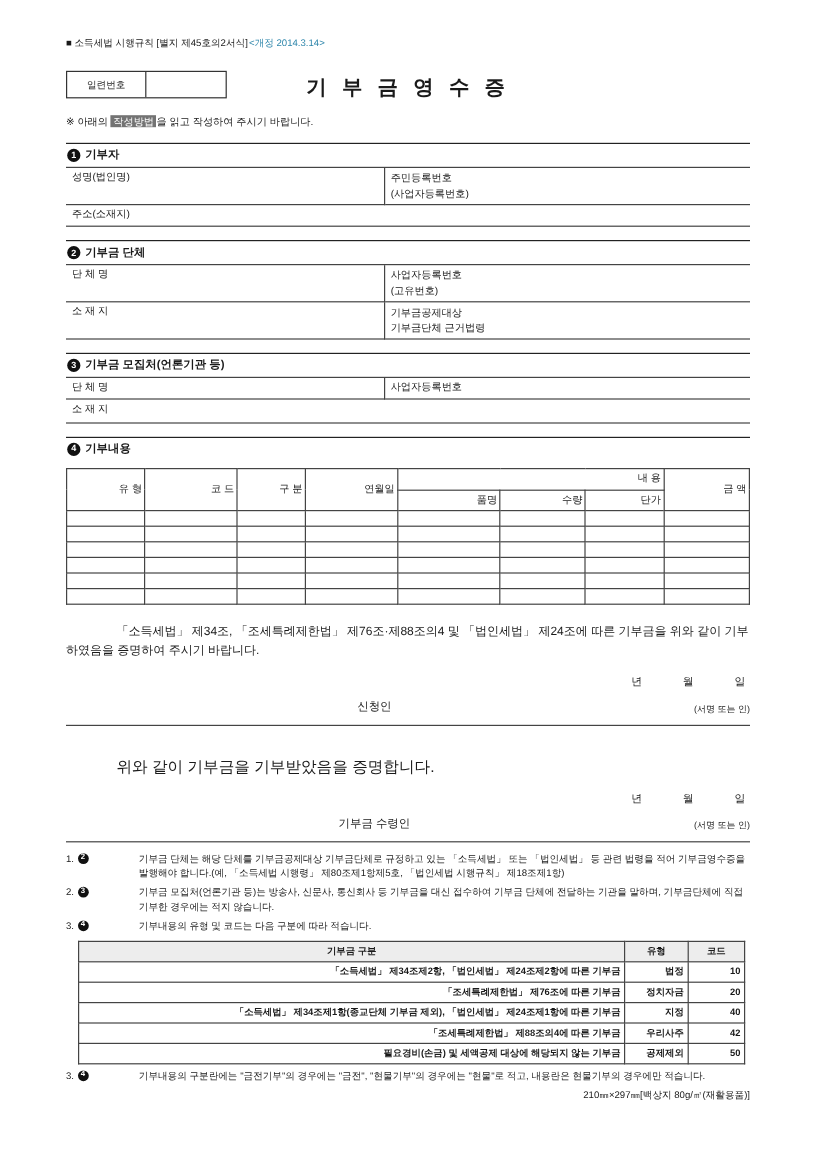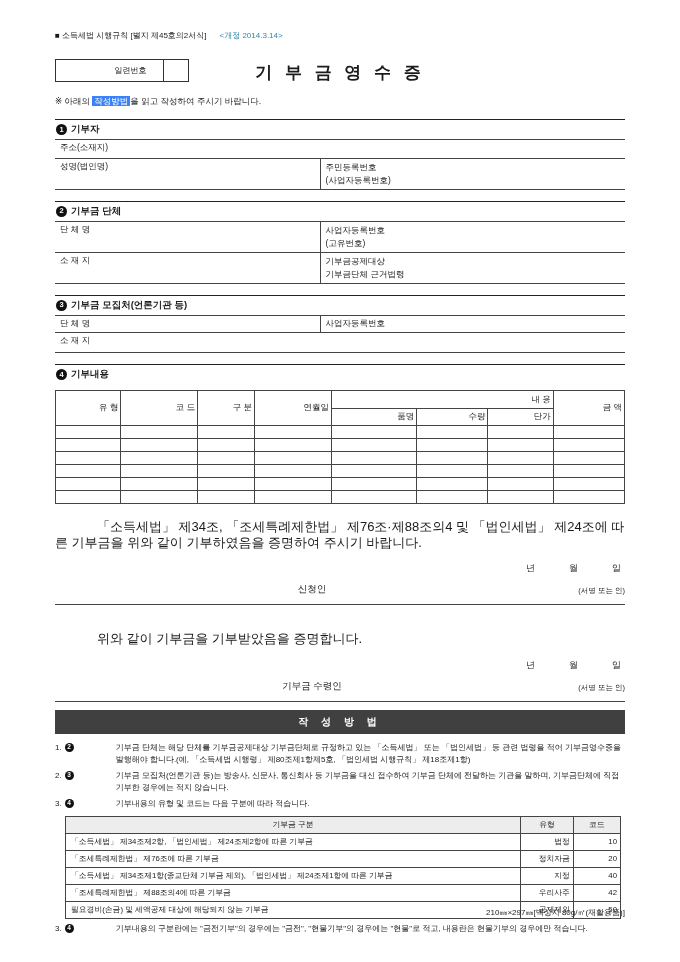--- a/index.html
+++ b/index.html
@@ -1,67 +1,67 @@
 <!DOCTYPE html>
 <html><head>
 <meta charset="utf-8">
 <style>
   * { box-sizing: border-box; margin: 0; padding: 0; }
   html,body { background:#e8e8e8; }
   body { font-family: "Liberation Sans", "DejaVu Sans", sans-serif; color:#1a1a1a; }
   .page { width:680px; height:962px; background:#fff; margin:0 auto; padding:30px 55px 0 55px; position:relative; overflow:hidden; }
 
-  .reg-line { font-size:8px; display:flex; gap:13px; align-items:center; }
+  .reg-line { font-size:8px; display:flex; gap:1px; align-items:center; }
   .reg-rev { color:#2e86ab; }
 
   .title-row { position:relative; margin-top:16px; height:30px; }
-  .serial-box { position:absolute; left:0; top:2px; display:flex; border:1px solid #333; width:134px; height:23px; background:#fff;padding-left:42px; }
+  .serial-box { position:absolute; left:0; top:2px; display:flex; border:1px solid #333; width:134px; height:23px; background:#fff; }
   .serial-label { width:66px; border-right:1px solid #333; font-size:8px; display:flex; align-items:center; justify-content:center; }
   .serial-value { flex:1; }
   .doc-title { text-align:center; font-size:17px; font-weight:bold; letter-spacing:4px; padding-top:4px; }
 
   .notice { font-size:8.5px; margin-top:9px; }
-  .notice-hl { background:#3b82f6; color:#fff; padding:0 2px; }
+  .notice-hl { background:#737373; color:#fff; padding:0 2px; }
 
   .section { margin-top:11px; }
   .sec-head { display:flex; align-items:center; gap:4px; font-size:9.5px; font-weight:bold; border-top:1.5px solid #222; padding:3px 1px; }
   .sec-head.underlined { border-bottom:1px solid #444; }
   .numcircle { display:inline-flex; width:11px; height:11px; border-radius:50%; background:#111; color:#fff; font-size:7.5px; line-height:1; align-items:center; justify-content:center; font-weight:bold; flex:none; }
   .numcircle.sm { width:9px; height:9px; font-size:6.5px; margin-top:1px; }
 
   table.kv { width:100%; border-collapse:collapse; table-layout:fixed; }
   table.kv td { font-size:8.5px; padding:2px 5px; vertical-align:top; border-bottom:1px solid #444; }
   td.divr { border-right:1px solid #444; }
   .h30 { height:30px; } .h18 { height:18px; } .h17 { height:17px; } .h20 { height:20px; }
   .cell-lines div { line-height:13px; }
 
   table.grid { width:100%; border-collapse:collapse; table-layout:fixed; margin-top:6px; }
   table.grid th, table.grid td { border:1px solid #444; font-size:8.5px; font-weight:normal; text-align:right; padding:2px 2px; vertical-align:middle; }
   table.grid thead tr.h1 th { height:18px; }
   table.grid thead tr.h2 th { height:14px; }
   table.grid tbody td { height:13px; }
 
   .cert { margin-top:15px; }
-  .cert-statement { font-size:13px; line-height:16px; text-indent:42px; }
+  .cert-statement { font-size:10px; line-height:16px; text-indent:42px; }
   .date-row { display:flex; justify-content:flex-end; gap:34px; font-size:9px; margin-top:11px; padding-right:4px; }
   .sign-row { position:relative; font-size:9.5px; margin-top:8px; height:14px; }
   .sign-who { position:absolute; left:0; right:56px; text-align:center; }
   .sign-note { position:absolute; right:0; top:3px; font-size:7.5px; }
   hr.sep { border:0; border-top:1px solid #444; margin-top:7px; }
   .confirm-line { font-size:13px; margin-top:25px; padding-left:42px; }
 
   .method-bar { margin-top:8px; background:#404040; color:#fff; text-align:center; font-size:10px; font-weight:bold; letter-spacing:5px; padding:5px 0; }
   .ins { margin-top:8px; font-size:8px; line-height:12px; }
   .ins-item { display:flex; gap:3px; margin-top:4px; align-items:flex-start; }
   .ins-no { flex:none; }
   .ins-text { flex:1;margin-left:39px; }
   table.code { border-collapse:collapse; table-layout:fixed; width:calc(100% - 14px); margin:6px 4px 0 10px; }
-  table.code th, table.code td { border:1px solid #444; font-size:7.8px; padding:2px 3px; font-weight:normal; height:13px;margin-top:15px; }
+  table.code th, table.code td { border:1px solid #444; font-size:7.8px; padding:2px 3px; font-weight:bold; height:13px;margin-top:15px; }
   table.code th { background:#ededed; text-align:center; }
-  table.code td.cat { text-align:left; padding-left:5px; }
+  table.code td.cat { text-align:right; padding-left:5px; }
   table.code td.ctr { text-align:right; }
 
   .footer { position:absolute; bottom:44px; right:55px; font-size:8px; }
 </style>
 </head>
 <body>
 
 <div class="page">
 
   <div class="reg-line">
@@ -86,28 +86,28 @@
       <span class="numcircle">1</span>
       <span>기부자</span>
     </div>
     <table class="kv">
       <colgroup>
           <col style="width:46.5%">
           <col>
         </colgroup>
       <tbody>
           <tr>
-        <td colspan="2" class="h18">주소(소재지)</td>
-      </tr>
-      <tr>
         <td class="divr h30">성명(법인명)</td>
         <td class="h30 cell-lines">
           <div>주민등록번호</div>
           <div>(사업자등록번호)</div>
         </td>
+      </tr>
+      <tr>
+        <td colspan="2" class="h18">주소(소재지)</td>
       </tr>
     </tbody>
       </table>
   </div>
 
   <div class="section">
     <div class="sec-head underlined">
       <span class="numcircle">2</span>
       <span>기부금 단체</span>
     </div>
@@ -274,21 +274,20 @@
       <span>월</span>
       <span>일</span>
     </div>
     <div class="sign-row">
       <span class="sign-who">기부금 수령인</span>
       <span class="sign-note">(서명 또는 인)</span>
     </div>
     <hr class="sep">
   </div>
 
-  <div class="method-bar">작 성 방 법</div>
 
   <div class="ins">
     <div class="ins-item">
       <span class="ins-no">1.</span>
       <span class="numcircle sm">2</span>
       <span class="ins-text">기부금 단체는 해당 단체를 기부금공제대상 기부금단체로 규정하고 있는 「소득세법」 또는 「법인세법」 등 관련 법령을 적어 기부금영수증을 발행해야 합니다.(예, 「소득세법 시행령」 제80조제1항제5호, 「법인세법 시행규칙」 제18조제1항)</span>
     </div>
     <div class="ins-item">
       <span class="ins-no">2.</span>
       <span class="numcircle sm">3</span>

